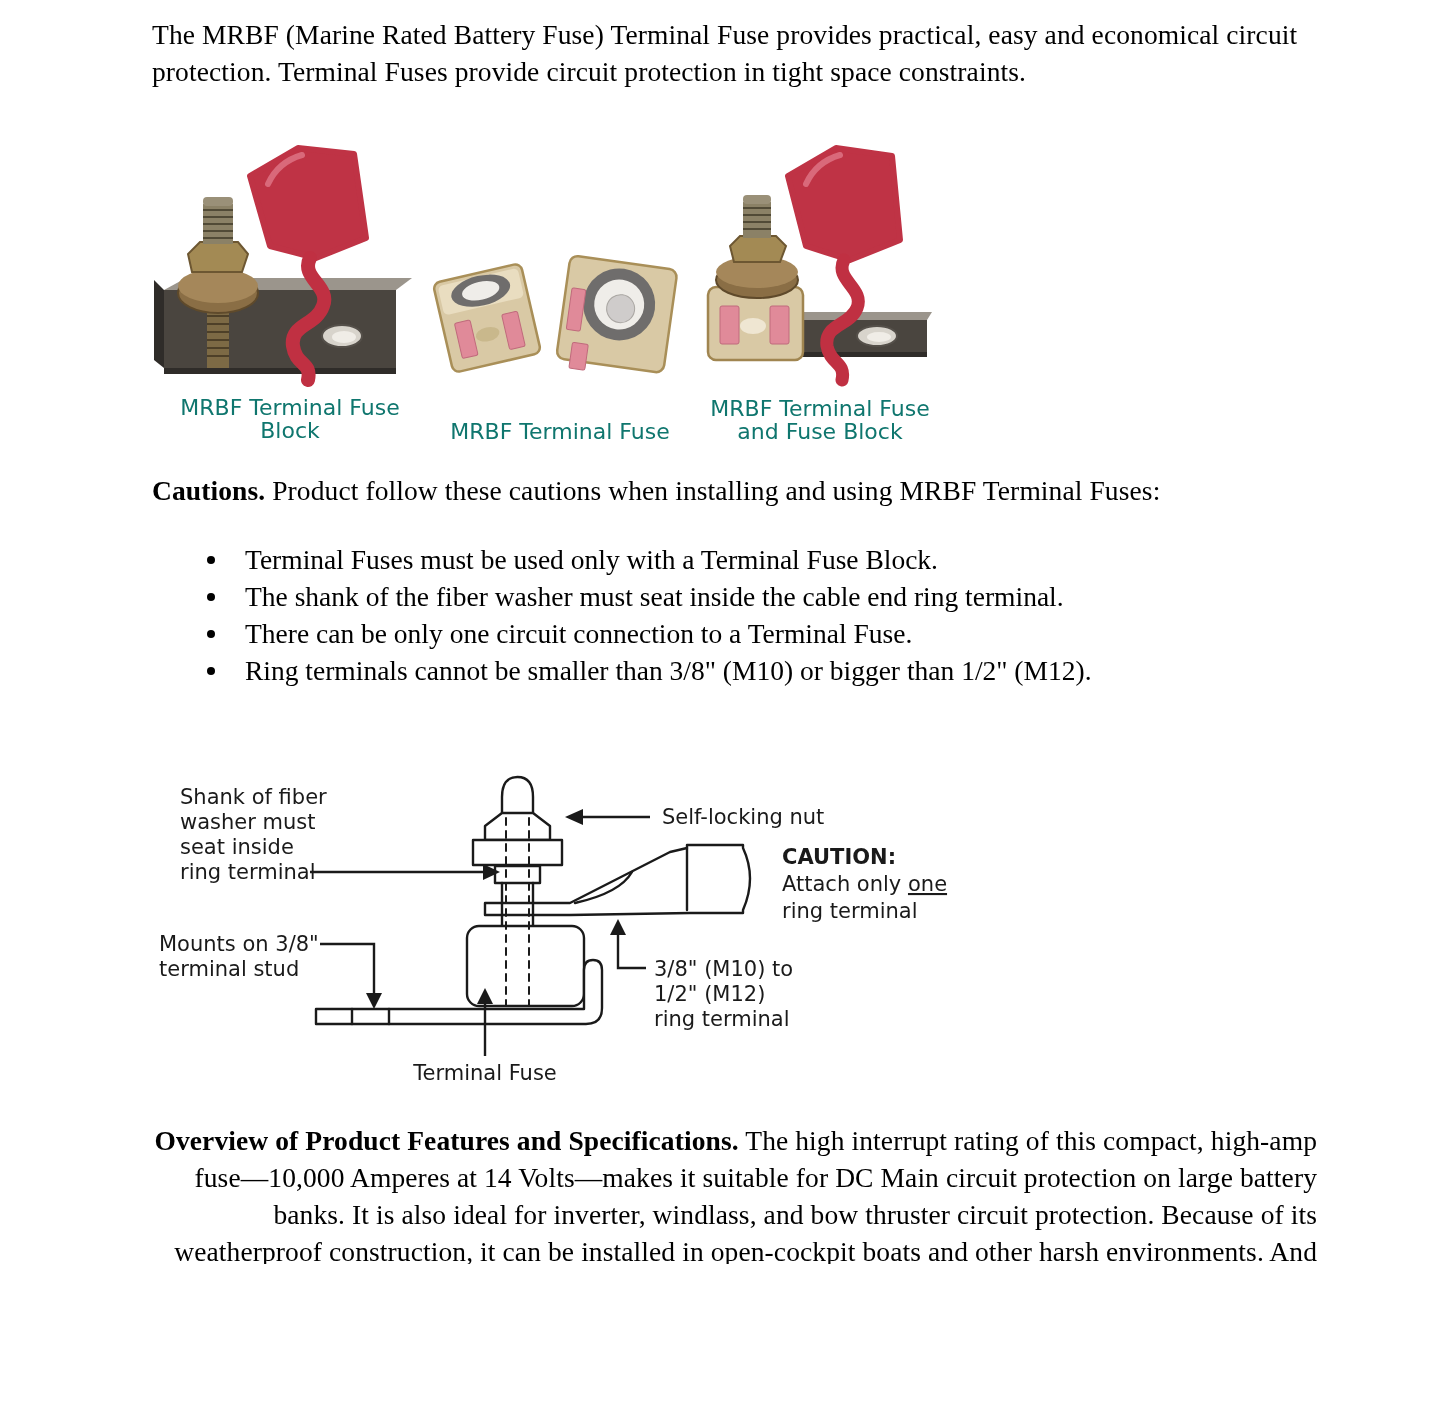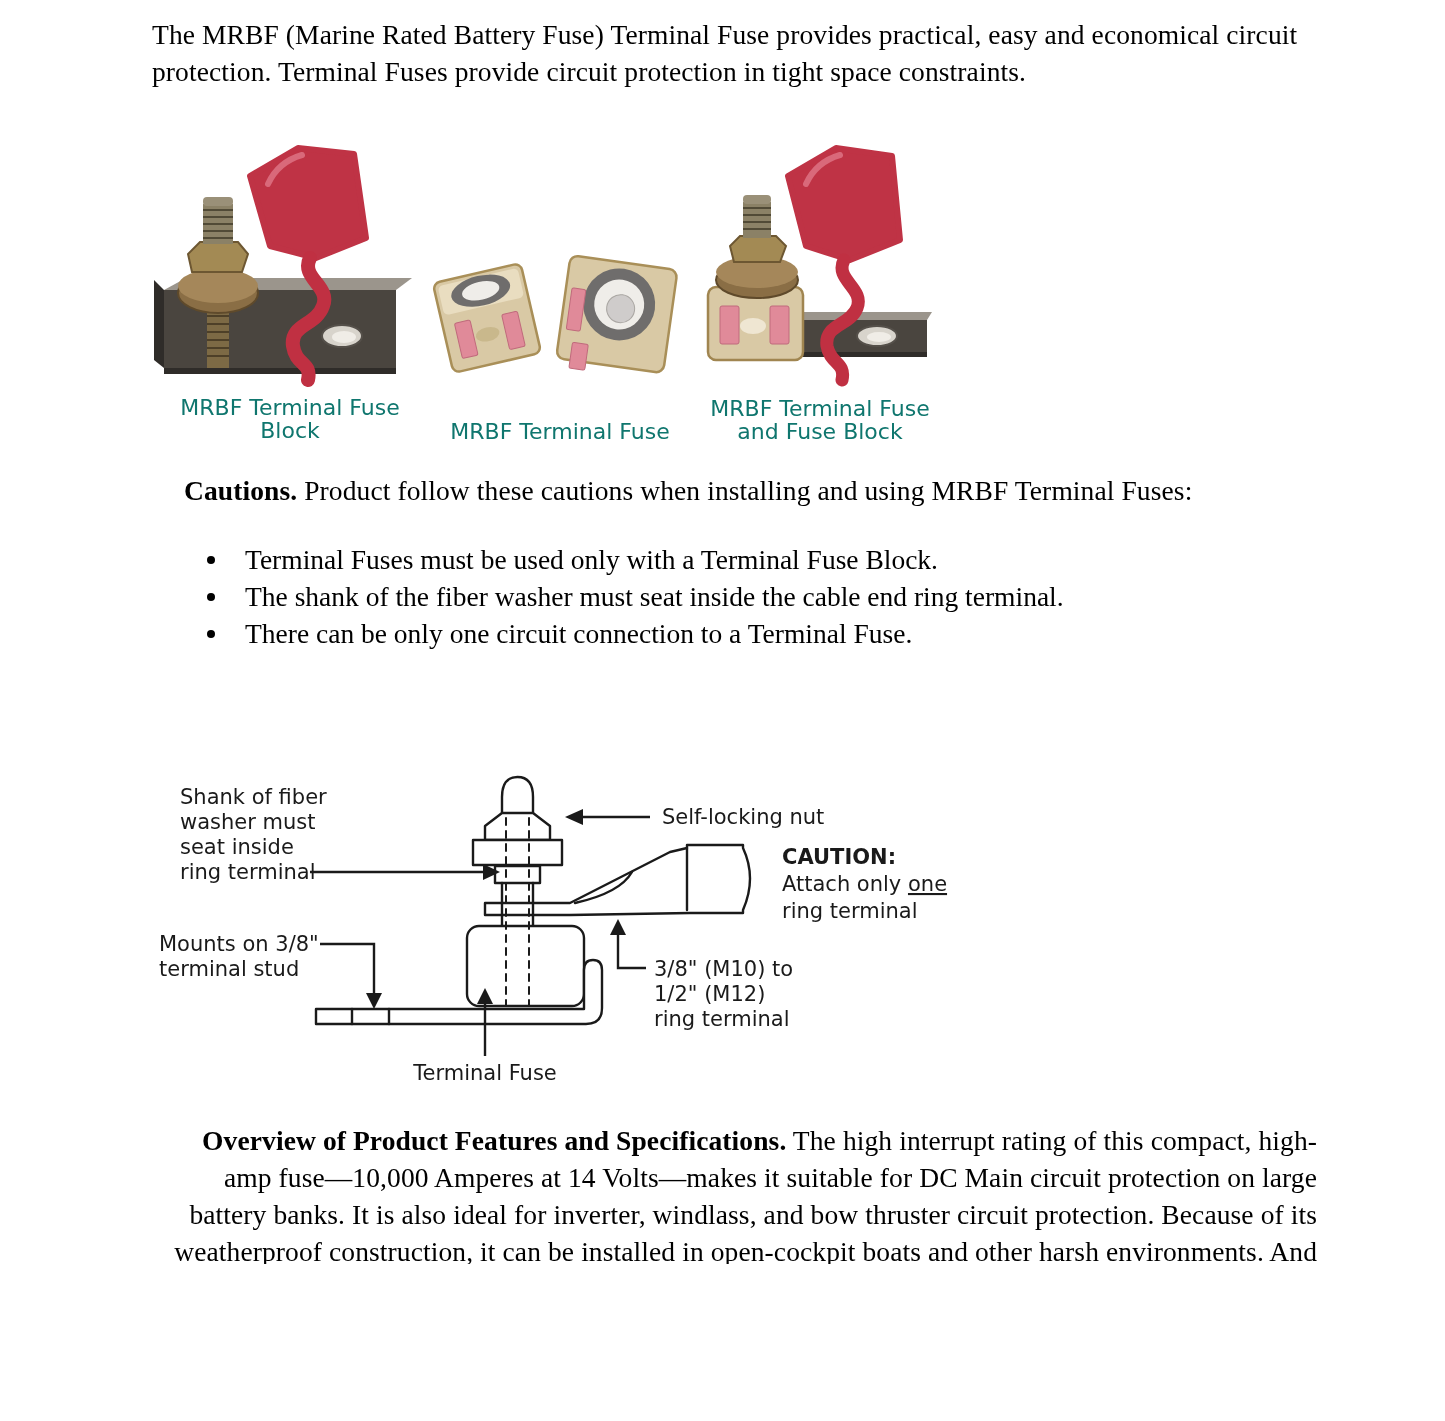--- a/index.html
+++ b/index.html
@@ -5,21 +5,21 @@
   html,body{margin:0;padding:0;background:#fff;}
   .page{position:relative;width:1445px;height:1264px;background:#ffffff;overflow:hidden;
         font-family:"Liberation Serif", serif;color:#000;}
   .serif-block{position:absolute;font-size:27.5px;line-height:37px;letter-spacing:0.1px;}
   .caption{position:absolute;font-family:"DejaVu Sans", sans-serif;font-size:22px;
            line-height:23px;color:#0f766e;text-align:center;}
   ul.cautions{position:absolute;margin:0;padding:0;list-style:none;}
   ul.cautions li{position:relative;padding-left:93px;font-size:27.5px;line-height:37px;}
   ul.cautions li::before{content:"";position:absolute;left:55px;top:15px;width:8px;height:8px;
            border-radius:50%;background:#000;}
-  .bold{font-weight:bold;margin-left:32px;}
+  .bold{font-weight:bold;}
   svg text{font-family:"DejaVu Sans", sans-serif;}
 </style>
 </head>
 <body>
 
 <div class="page">
 
   <div class="serif-block" style="left:152px;top:16px;width:1165px;">The MRBF (Marine Rated Battery Fuse) Terminal Fuse provides practical, easy and economical circuit protection. Terminal Fuses provide circuit protection in tight space constraints.</div>
 
   <svg style="position:absolute;left:150px;top:140px;" width="280" height="260" viewBox="0 0 280 260">
@@ -122,20 +122,21 @@
   </div>
 
   <div class="serif-block" style="left:152px;top:472px;width:1165px;">
     <span class="bold">Cautions.</span><span> Product follow these cautions when installing and using MRBF Terminal Fuses:</span>
   </div>
 
   <ul class="cautions" style="left:152px;top:541px;width:1185px;">
     <li>Terminal Fuses must be used only with a Terminal Fuse Block.</li>
     <li>The shank of the fiber washer must seat inside the cable end ring terminal.</li>
     <li>There can be only one circuit connection to a Terminal Fuse.</li>
+    <li>Ring terminals cannot be smaller than 3/8" (M10) or bigger than 1/2" (M12).</li>
   </ul>
 
   <svg style="position:absolute;left:150px;top:760px;" width="960" height="335" viewBox="0 0 960 335">
     <g fill="none" stroke="#1a1a1a" stroke-width="2.4" stroke-linejoin="round" stroke-linecap="round">
 
       <path d="M352,120 L352,37 Q352,17 367.5,17 Q383,17 383,37 L383,120" fill="#fff"></path>
 
       <path d="M335,143 L420,143 L520,92 L537,88 L537,85 L593,85 L593,88 Q607,118 593,150 L593,153 L540,153 L420,155 L335,155 Z" fill="#fff"></path>
       <line x1="537" y1="88" x2="537" y2="150"></line>
       <path d="M425,143 Q470,133 482,112"></path>

